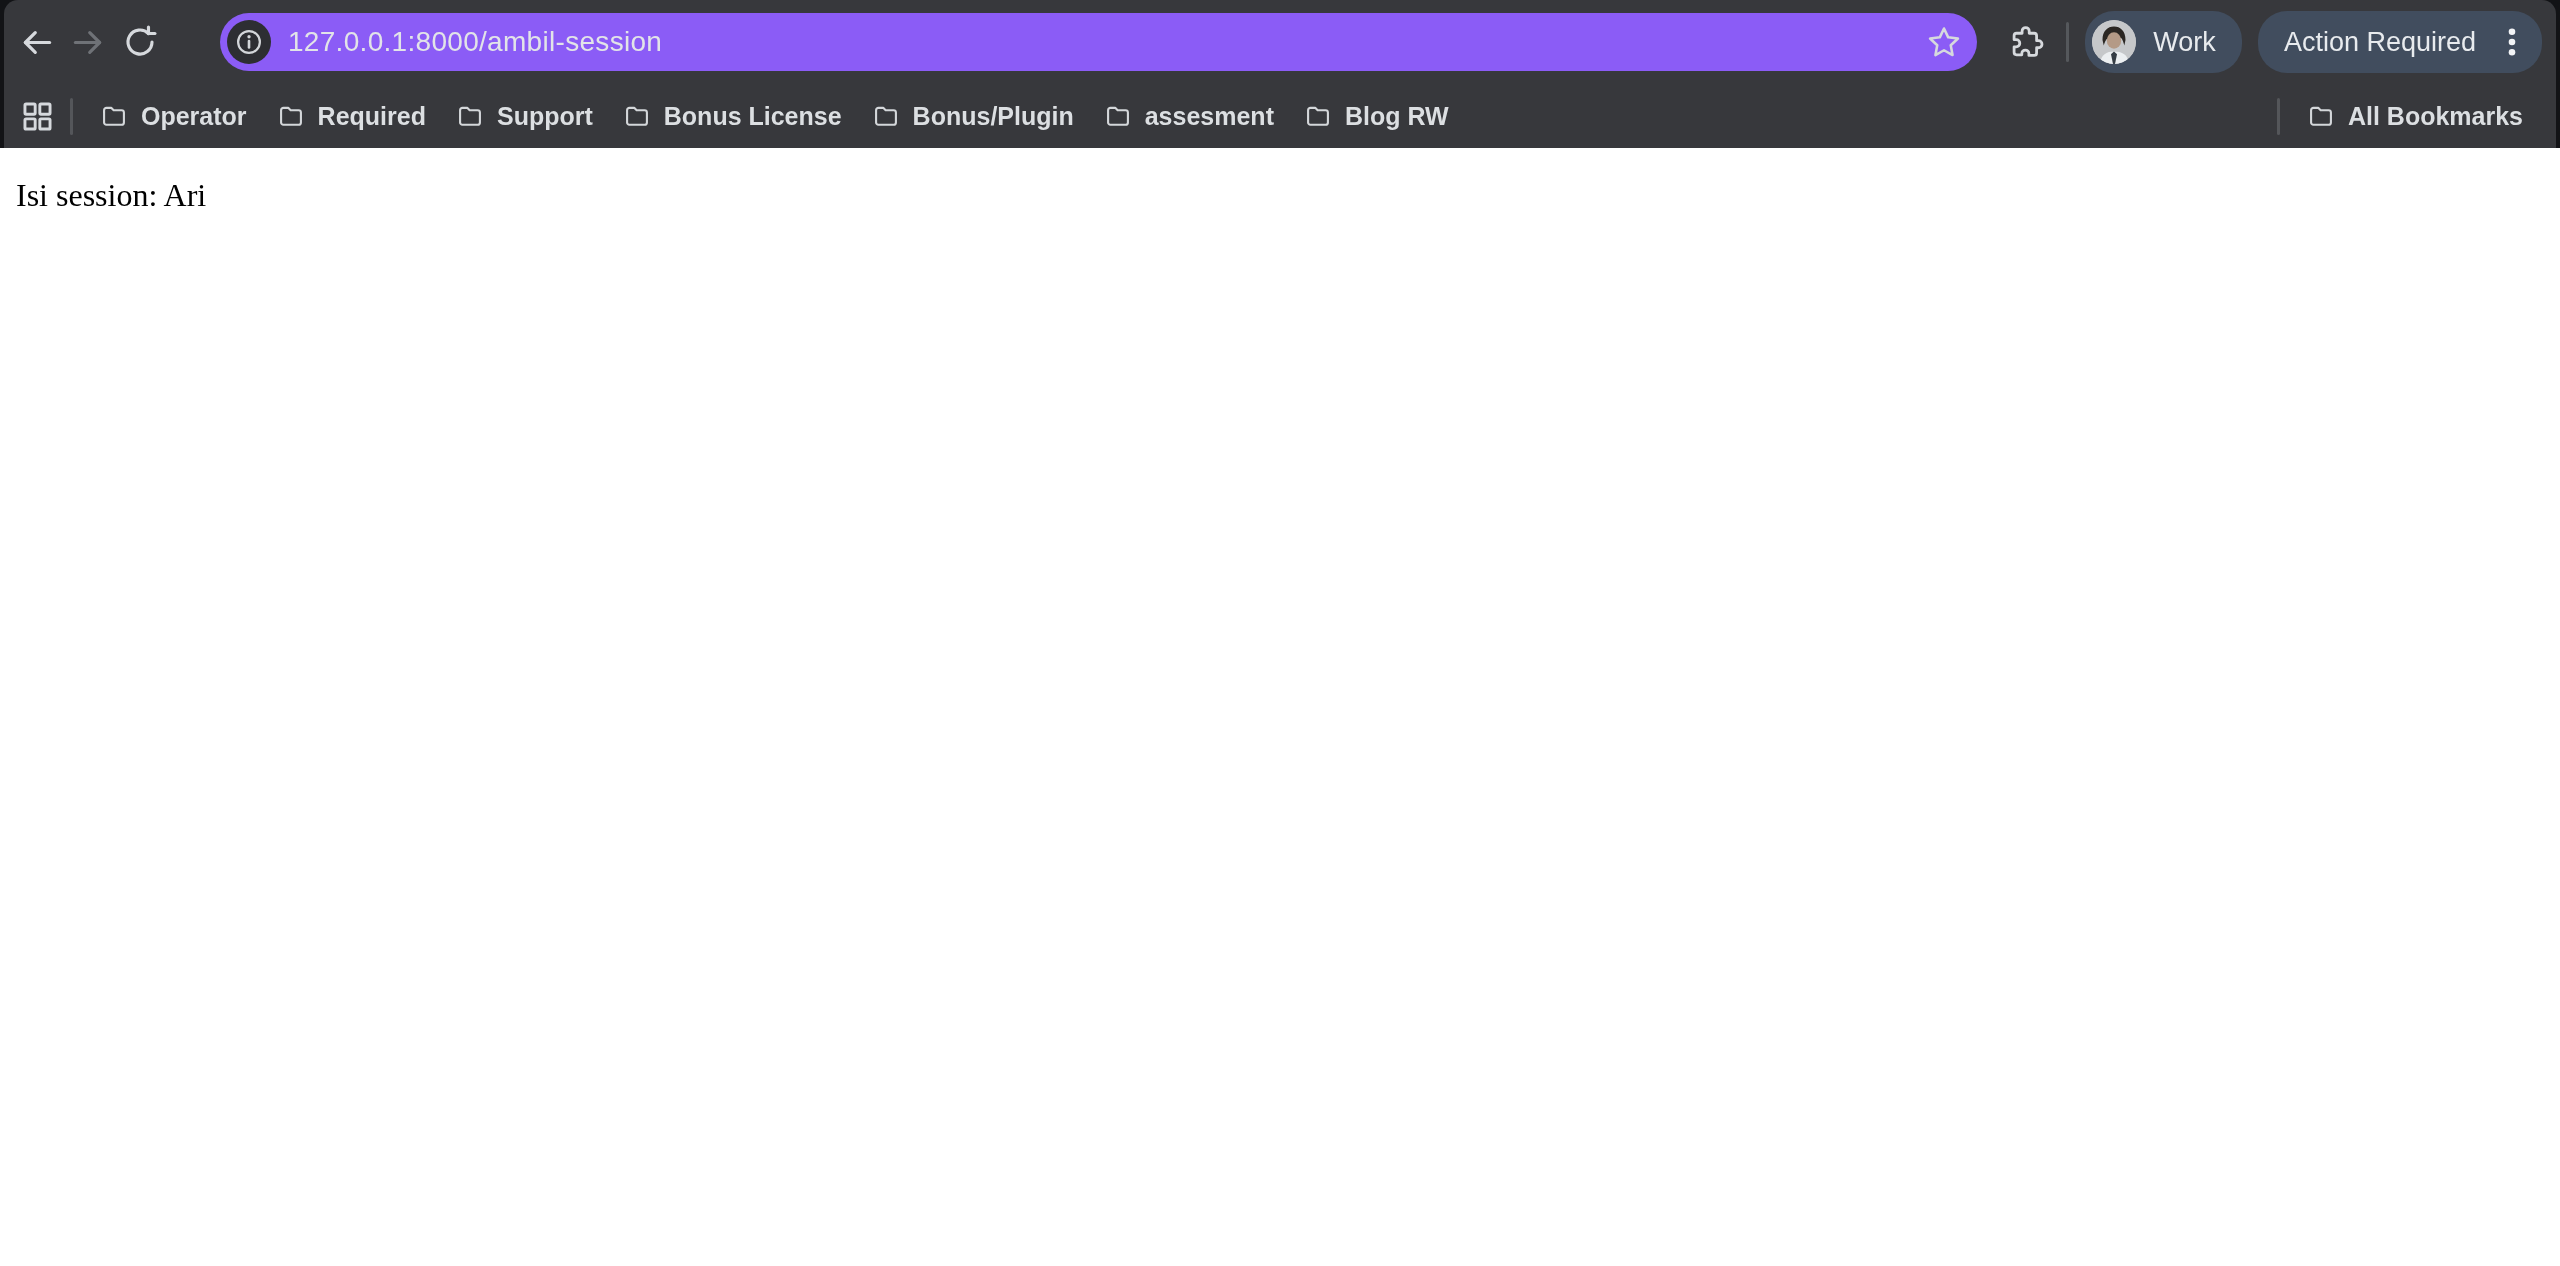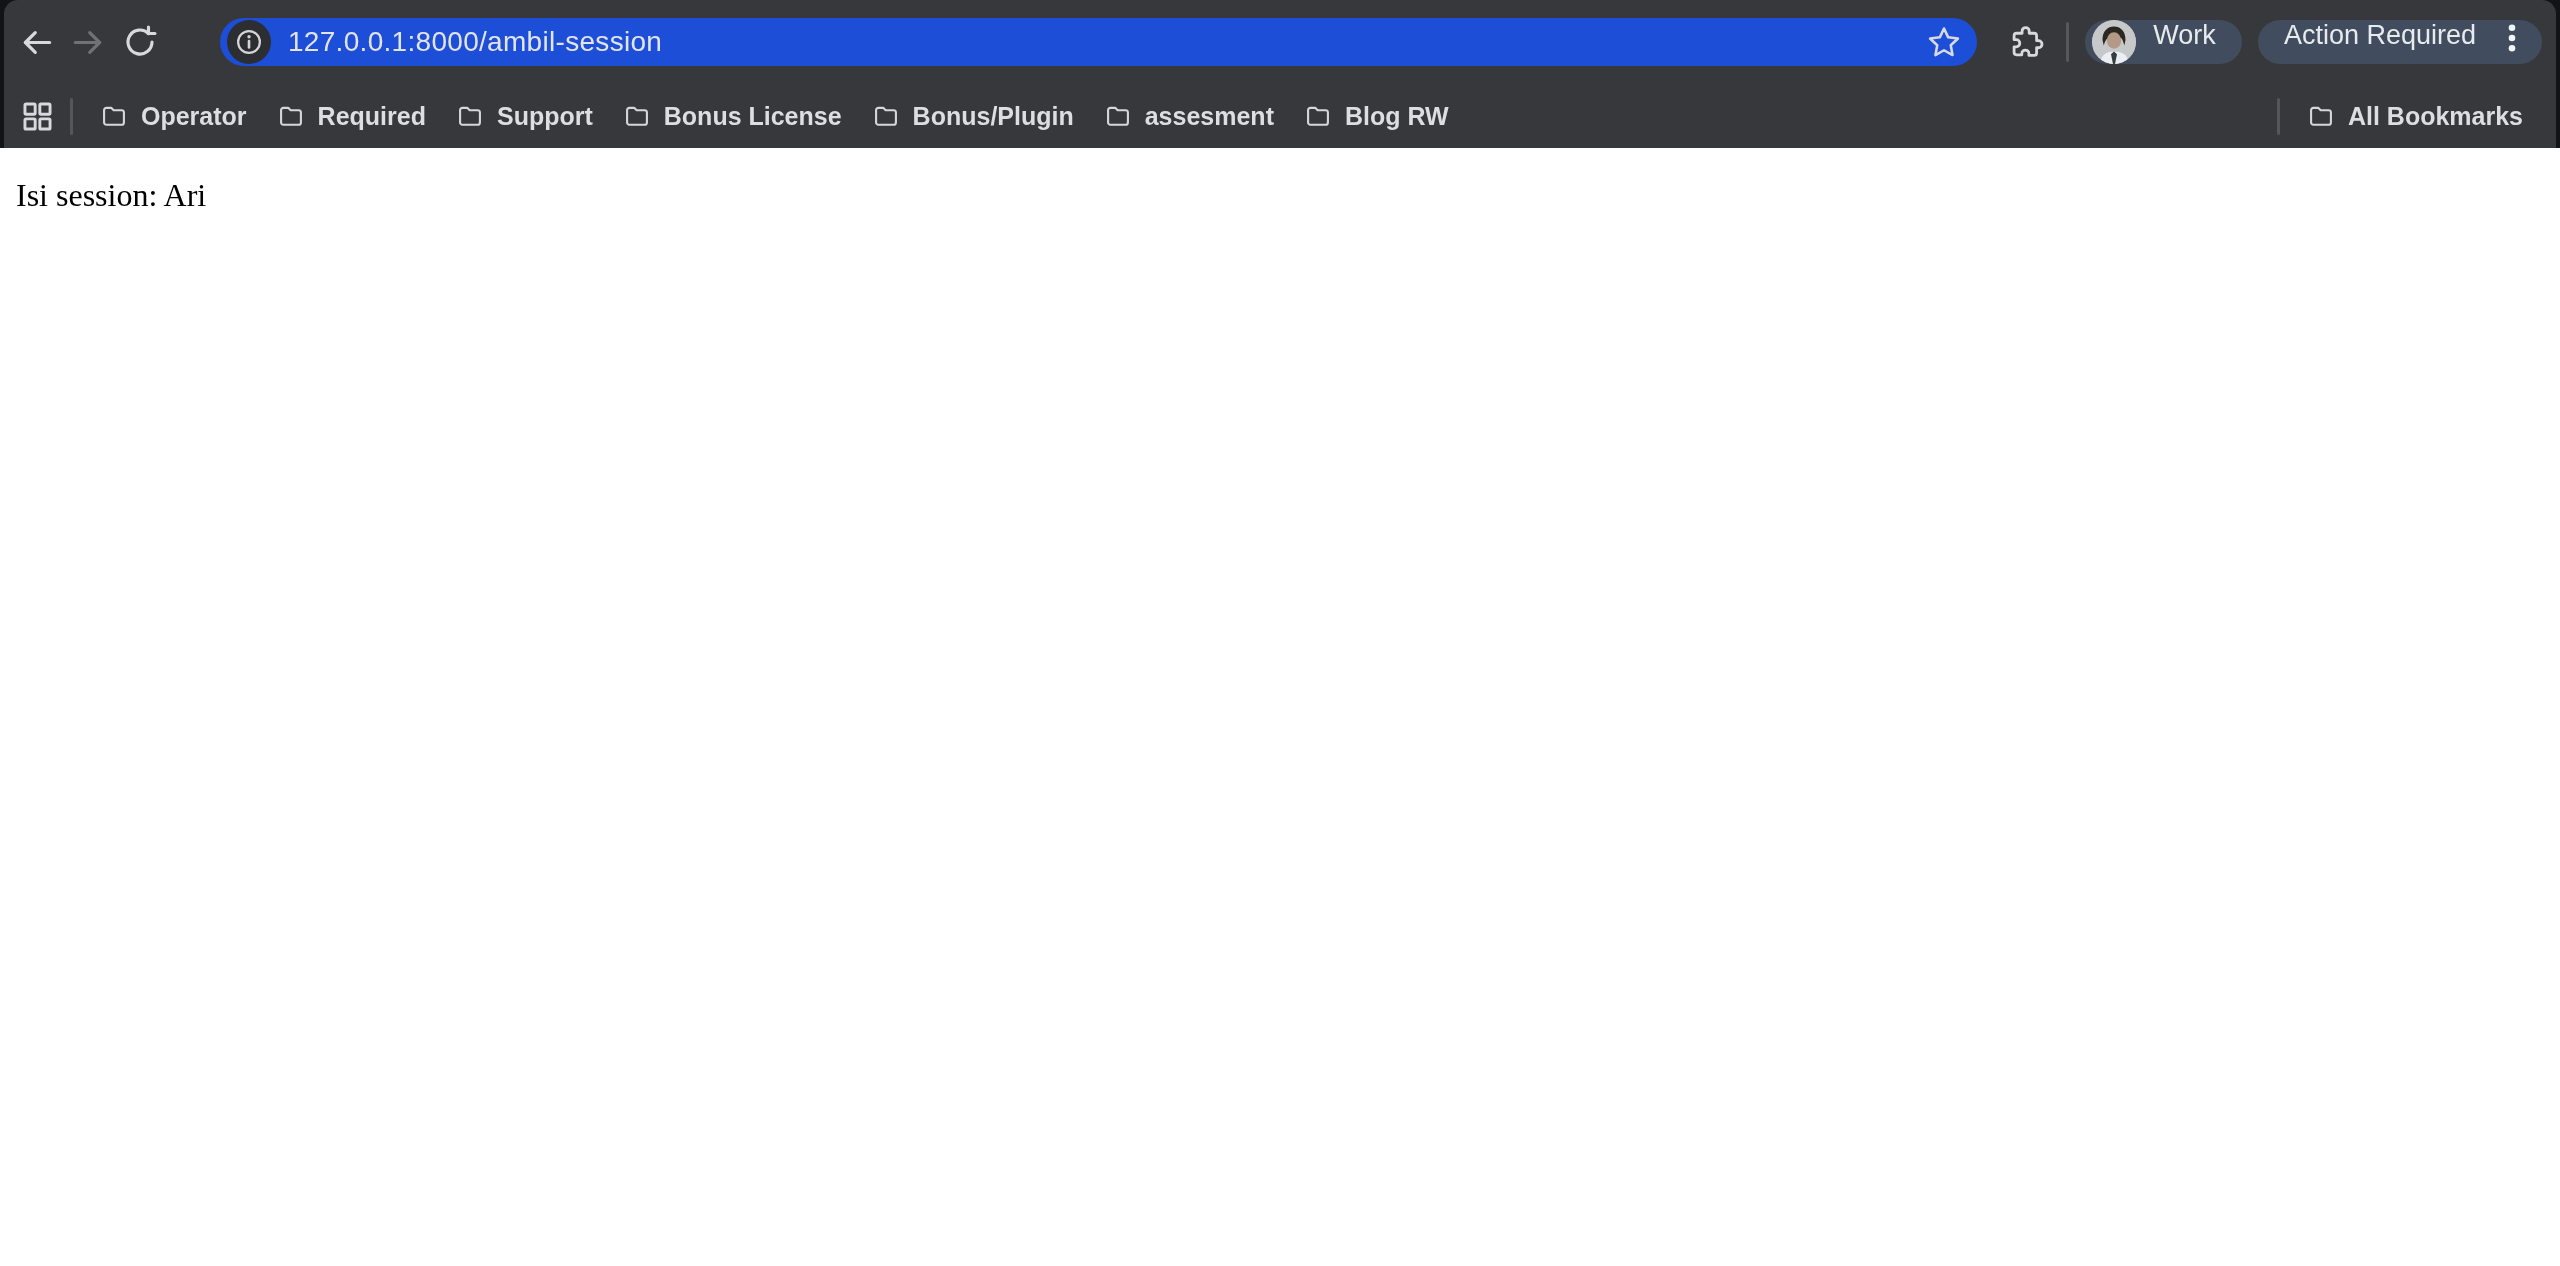--- a/index.html
+++ b/index.html
@@ -31,23 +31,23 @@
   }
   .nav-btn {
     width: 52px; height: 56px;
     display: flex; align-items: center; justify-content: center;
     background: none; border: none; padding: 0; flex: none;
   }
   .icon-light { stroke: #d6d9dd; }
   .icon-dim   { stroke: #6f7277; }
   .omnibox {
     flex: 1;
-    height: 48px;
+    height: 58px;
     margin-left: 54px;
-    background: #1d4ed8;
+    background: #8b5cf6;
     border-radius: 29px;
     display: flex; align-items: center;
     padding: 0 10px 0 7px;
     min-width: 0;
   }
   .site-chip {
     width: 44px; height: 44px; border-radius: 50%;
     background: #2d2e32;
     display: flex; align-items: center; justify-content: center;
     flex: none;
@@ -72,24 +72,24 @@
     display: flex; align-items: center; justify-content: center;
     background: none; border: none; padding: 0; flex: none;
   }
   .tb-divider {
     width: 3px; height: 40px;
     background: #55585c; border-radius: 2px;
     margin: 0 16px 0 15px;
     flex: none;
   }
   .pill {
-    height: 44px;
+    height: 62px;
     border-radius: 29px;
     background: #414d5e;
-    display: flex; 
+    display: flex; align-items: center;
     color: #e8ebee;
     font-size: 27px;
     flex: none;
   }
   .profile-pill { padding: 0 26px 0 7px; gap: 17px; margin-right: 16px; cursor: default; }
   .avatar {
     width: 44px; height: 44px; border-radius: 50%;
     overflow: hidden; flex: none; background: #c6c8ca;
   }
   .action-pill { padding: 0 12px 0 26px; gap: 18px; }

